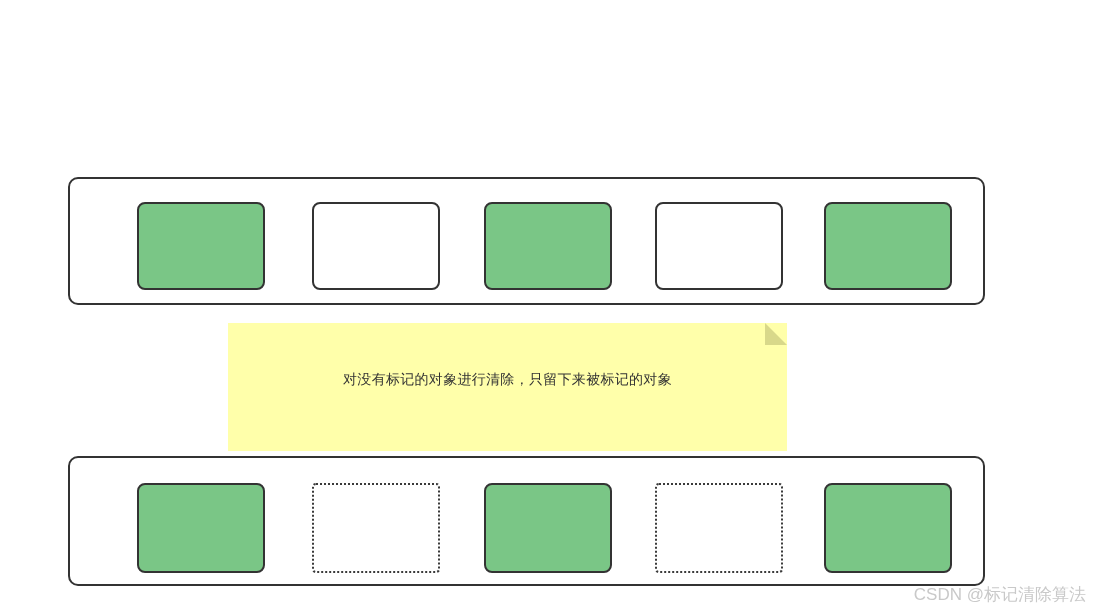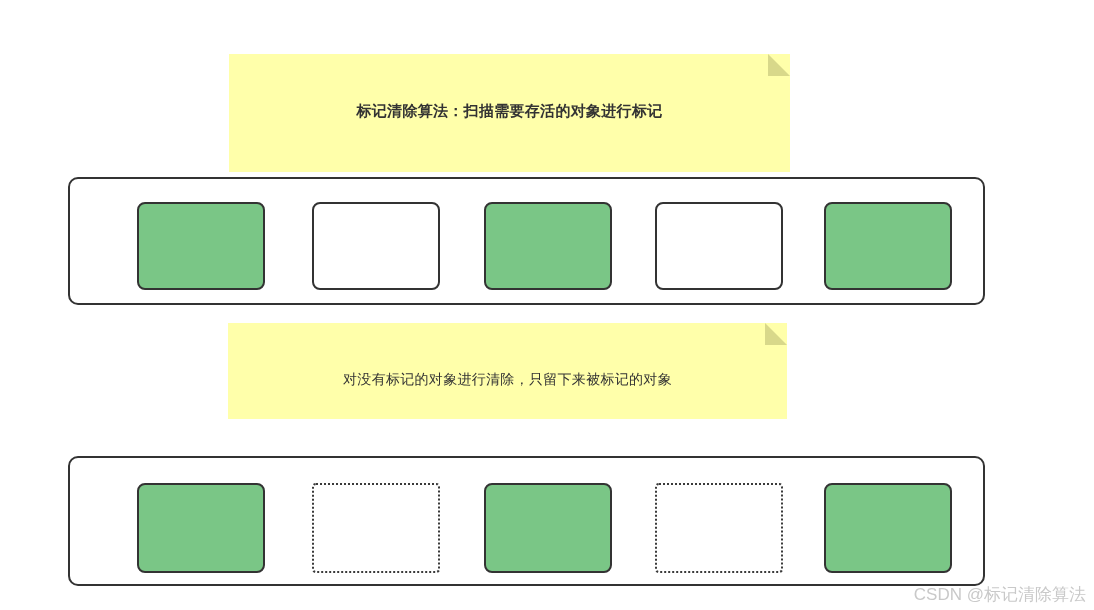--- a/index.html
+++ b/index.html
@@ -62,21 +62,21 @@
     top: 48px;
     font-size: 15px;
     font-weight: bold;
     letter-spacing: 0.3px;
   }
 
   #note-2 {
     left: 228px;
     top: 323px;
     width: 559px;
-    height: 96px;
+    height: 128px;
   }
   #note-2 .note-text {
     top: 48px;
     font-size: 14px;
     font-weight: normal;
     letter-spacing: 0.3px;
   }
 
   
   .heap {
@@ -136,24 +136,20 @@
     color: #c9c9c9;
     white-space: nowrap;
     user-select: none;
   }
 </style>
 </head>
 <body>
 
 <div id="canvas">
 
-  <div class="note" id="note-1">
-    <div class="note-fold"></div>
-    <div class="note-text">标记清除算法：扫描需要存活的对象进行标记</div>
-  </div>
 
   <div class="heap" id="heap-1">
     <div class="cell marked c0"></div>
     <div class="cell unmarked c1"></div>
     <div class="cell marked c2"></div>
     <div class="cell unmarked c3"></div>
     <div class="cell marked c4"></div>
   </div>
 
   <div class="note" id="note-2">

